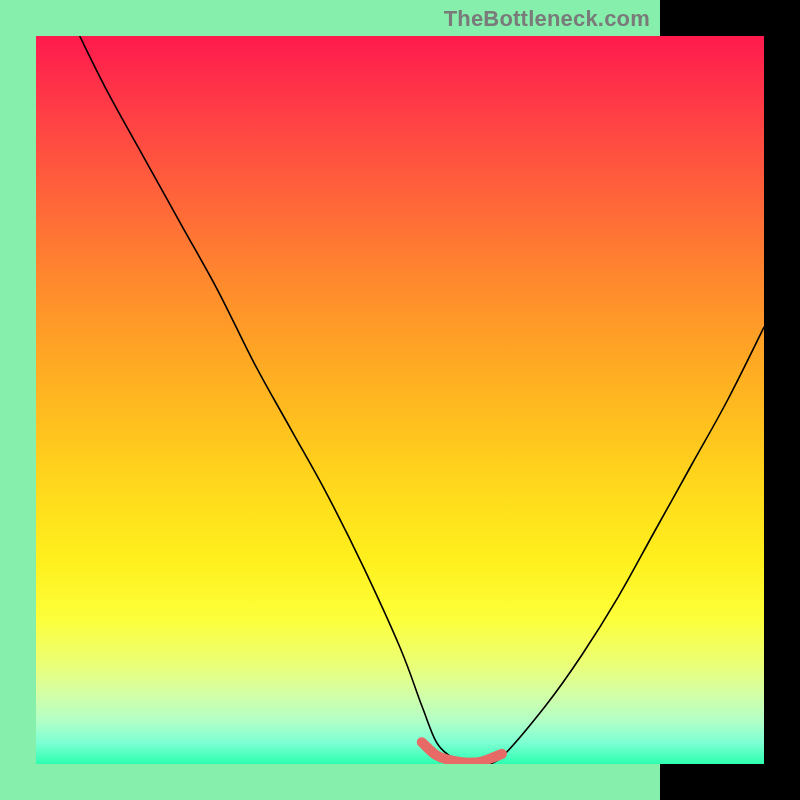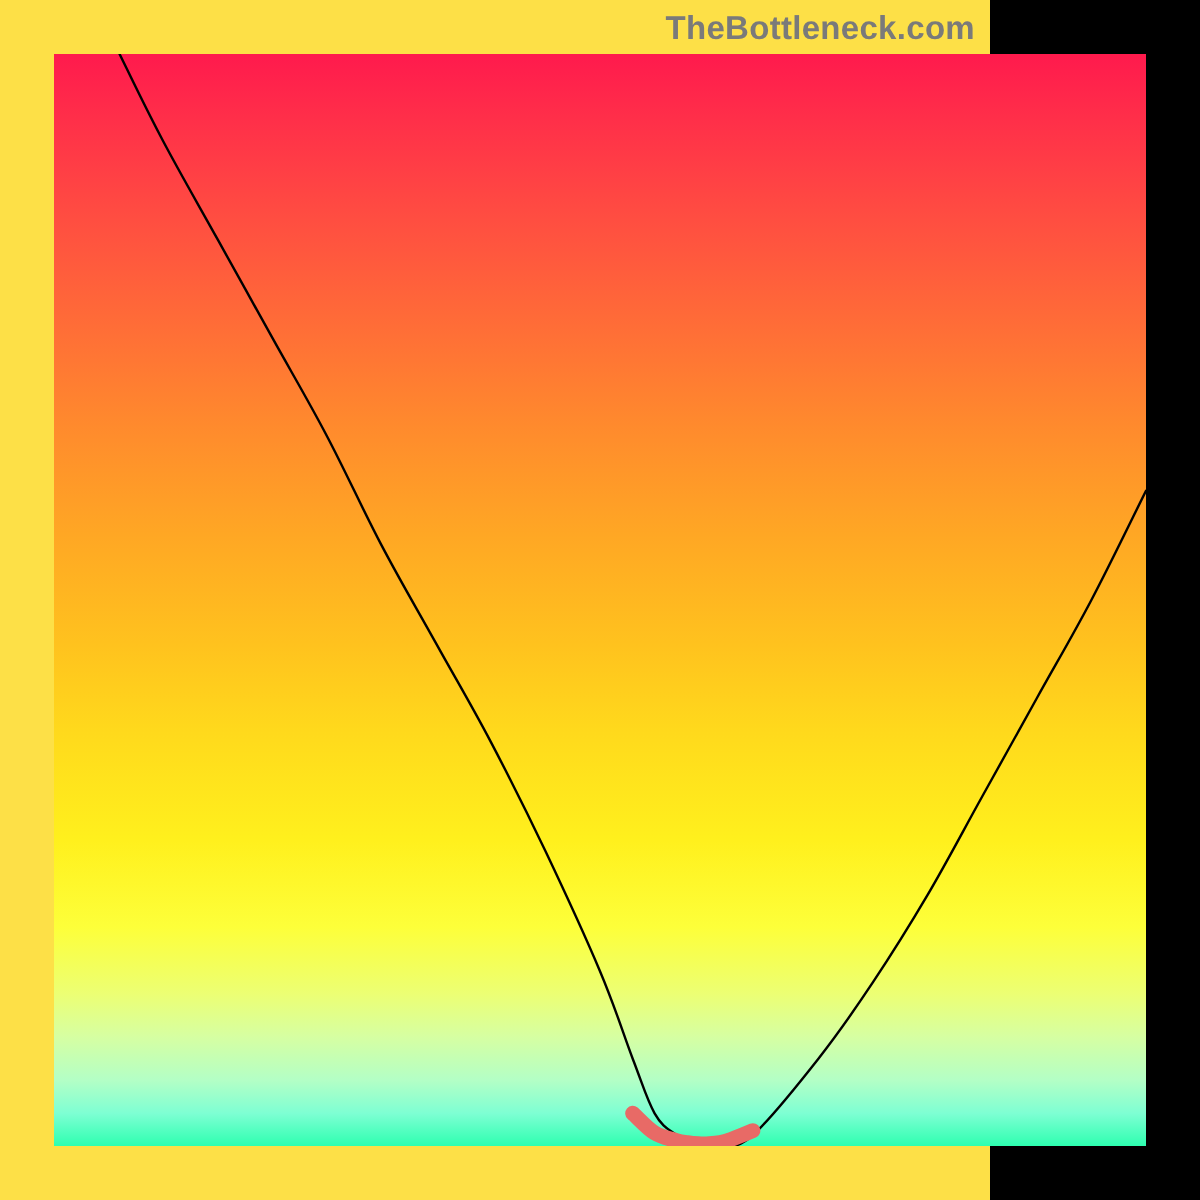--- a/index.html
+++ b/index.html
@@ -9,21 +9,21 @@
     height: 800px;
     background: #000;
     overflow: hidden;
   }
   .frame {
     position: absolute;
     left: 0;
     top: 0;
     width: 660px;
     height: 800px;
-    background: #fde047;
+    background: #86efac;
   }
   .plot {
     position: absolute;
     left: 36px;
     top: 36px;
     width: 728px;
     height: 728px;
     overflow: hidden;
   }
   .gradient {

